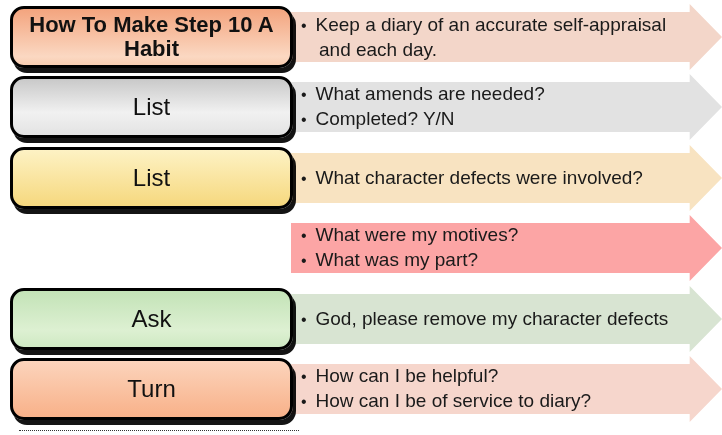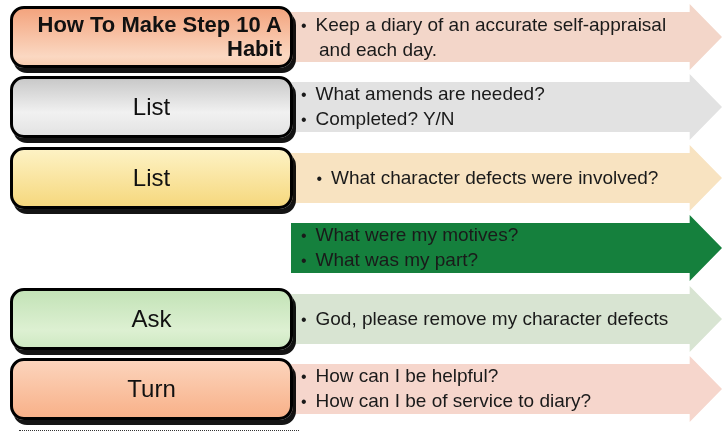--- a/index.html
+++ b/index.html
@@ -49,39 +49,39 @@
     left: 10px;
     top: 2px;
     width: 283px;
     height: 62px;
     border: 3px solid #000000;
     border-radius: 14px;
     box-shadow: 3px 5px 0 rgba(0,0,0,0.92);
     display: flex;
     align-items: center;
     justify-content: center;
-    text-align: right;
+    text-align: center;
     z-index: 2;
     padding: 0 8px;
   }
   .box .label { font-size: 24px; color: #111111; line-height: 1.1; }
   .row1 .box .label { font-size: 22px; font-weight: bold; }
 
   
   .row1 .box { background: linear-gradient(to bottom, #f3a47e 0%, #fbd8c2 85%, #f9ceb2 100%); }
   .row1 .arrow { background: #f3d6c9; }
 
   .row2 .box { background: linear-gradient(to bottom, #c9c9c9 0%, #f1f1f1 60%, #e3e3e3 100%); }
   .row2 .arrow { background: #e2e2e2; }
 
   .row3 .box { background: linear-gradient(to bottom, #fdf2c4 0%, #f6d87e 100%); }
-  .row3 .arrow { background: #f8e3c1; text-align: center; }
+  .row3 .arrow { background: #f8e3c1; }
 
   .row4 .box { background: linear-gradient(to bottom, #b7d4f3 0%, #e0eefb 85%, #d4e6f9 100%); }
-  .row4 .arrow { background: #15803d; }
+  .row4 .arrow { background: #fca5a5; }
 
   .row5 .box { background: linear-gradient(to bottom, #c3e3b7 0%, #ddf0d2 70%, #cfe9c3 100%); }
   .row5 .arrow { background: #d8e4d2; }
 
   .row6 .box { background: linear-gradient(to bottom, #fcd4bc 0%, #f8b189 100%); }
   .row6 .arrow { background: #f6d6cc; }
 
   .dotted-line {
     position: absolute;
     left: 19px;

